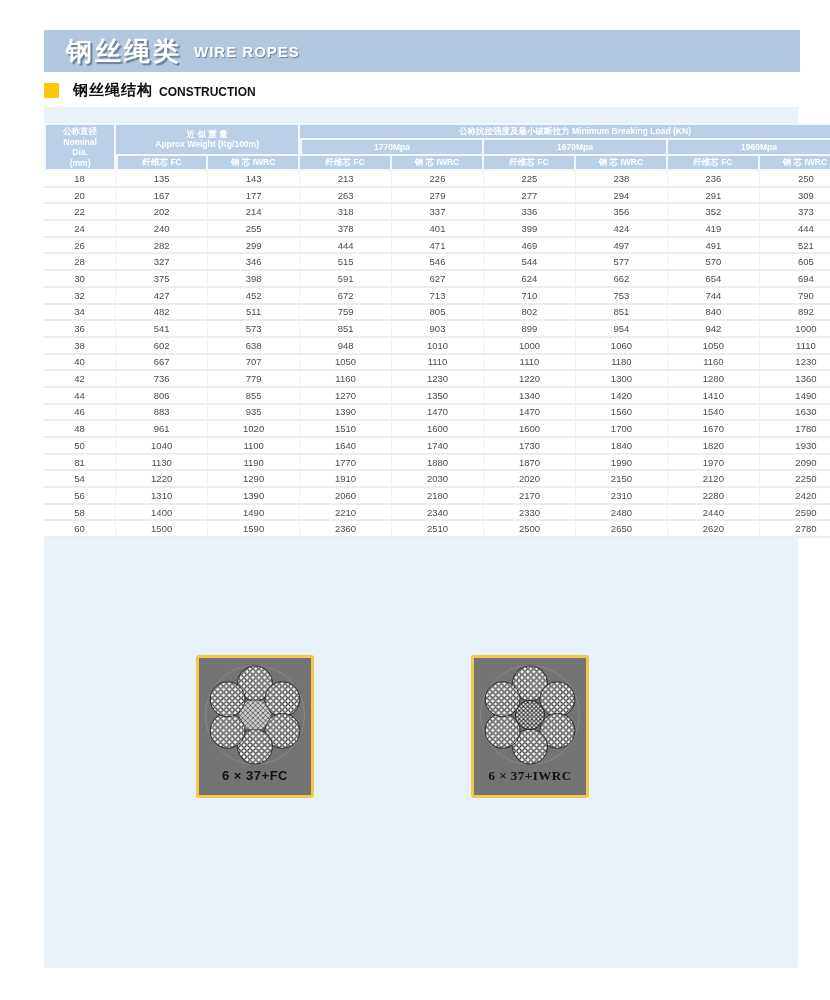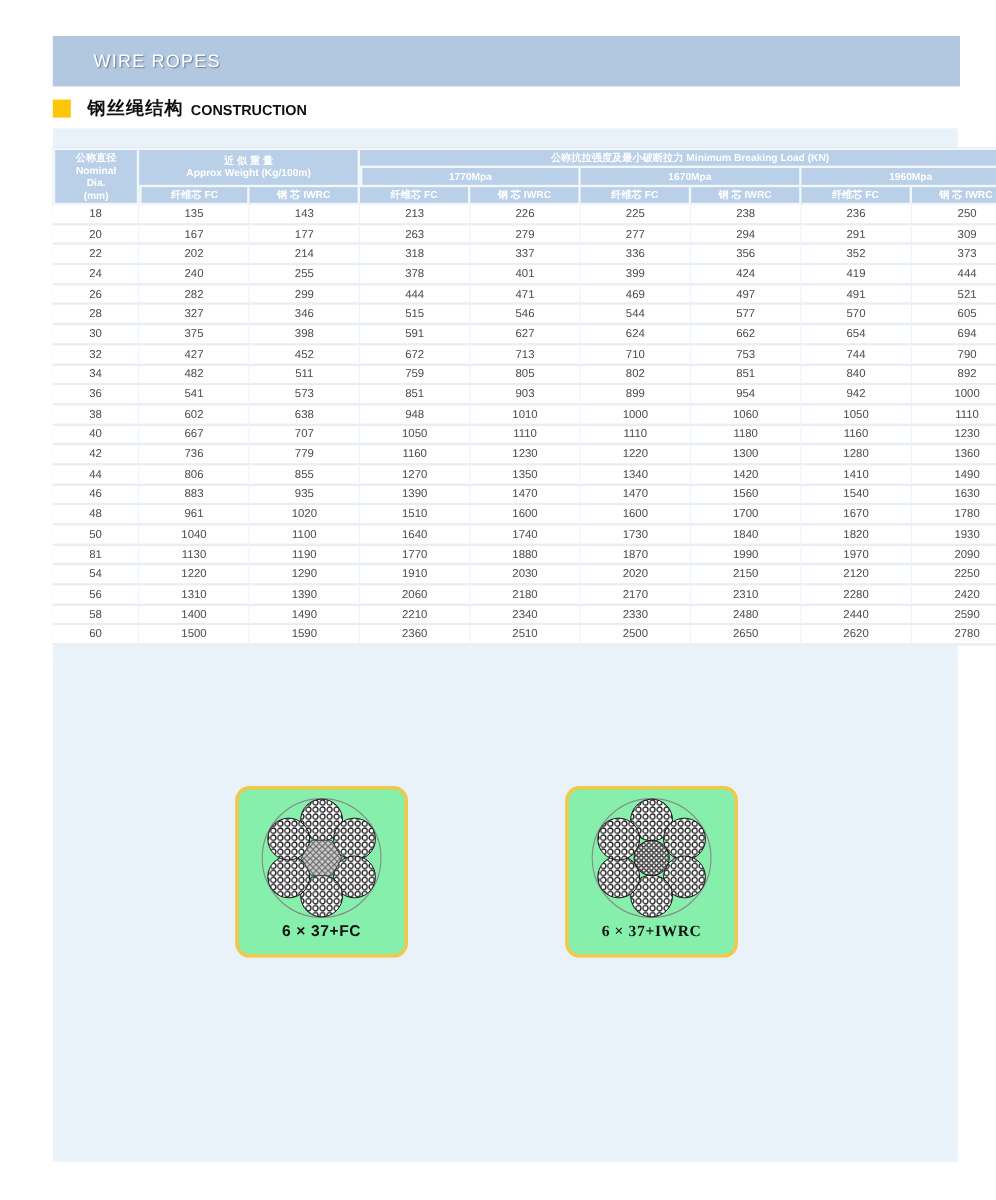--- a/index.html
+++ b/index.html
@@ -10,21 +10,21 @@
   
   .banner{
     position:absolute;left:44px;top:30px;width:756px;height:42px;
     background:#b2c8e0;display:flex;align-items:center;padding-left:22px;box-sizing:border-box;
   }
   .banner-zh{
     font-size:26px;font-weight:bold;color:#ffffff;letter-spacing:3px;
     text-shadow:2px 2px 1px #6c7f98;
   }
   .banner-en{
-    font-size:15px;font-weight:normal;color:#ffffff;margin-left:12px;
+    font-size:15px;font-weight:bold;color:#ffffff;margin-left:12px;
     letter-spacing:1px;text-shadow:1px 1px 1px #6c7f98;
   }
   
   .section-row{position:absolute;left:44px;top:81px;display:flex;align-items:center;justify-content:space-between;}
   .bullet{width:15px;height:15px;background:#fdc608;margin-right:14px;}
   .section-zh{font-size:15px;font-weight:bold;color:#101010;letter-spacing:1px;}
   .section-en{font-size:12px;font-weight:bold;color:#101010;margin-left:6px;margin-top:3px;}
   
   .panel{
     position:absolute;left:44px;top:107px;width:754px;height:861px;
@@ -45,33 +45,34 @@
   table.spec td{
     background:#ffffff;color:#4c4c4c;font-size:9.5px;text-align:center;
     height:14.7px;padding:0;border-bottom:2px solid #e8eef6;border-right:1px solid #eef3f9;
   }
   table.spec td:last-child{border-right:none;}
   .th-line{display:block;line-height:10.5px;}
   
   .note{margin:9px 0 0 29px;font-size:10.5px;color:#555555;letter-spacing:1px;}
   
   .card{
-    position:absolute;top:548px;width:144px;height:143px;background:#86efac;
-    border:3px solid #f0c84a;border-radius:12px;box-sizing:border-box;
+    position:absolute;top:548px;width:118px;height:143px;background:#737373;
+    border:3px solid #f0c84a;border-radius:3px;box-sizing:border-box;
     display:flex;flex-direction:column;align-items:center;justify-content:flex-start;
   }
   .card.first{left:152px;}
   .card.second{left:427px;font-family:Liberation Serif, serif;}
   .card svg{margin-top:2px;}
   .card-label{font-size:13px;font-weight:bold;color:#111111;margin-top:-2px;letter-spacing:0.5px;}
 </style>
 </head>
 <body>
 
 <div class="banner">
+  <span class="banner-zh">钢丝绳类</span>
   <span class="banner-en">WIRE ROPES</span>
 </div>
 
 <div class="section-row">
   <span class="bullet"></span>
   <span class="section-zh">钢丝绳结构</span>
   <span class="section-en">CONSTRUCTION</span>
 </div>
 
 <div class="panel">

